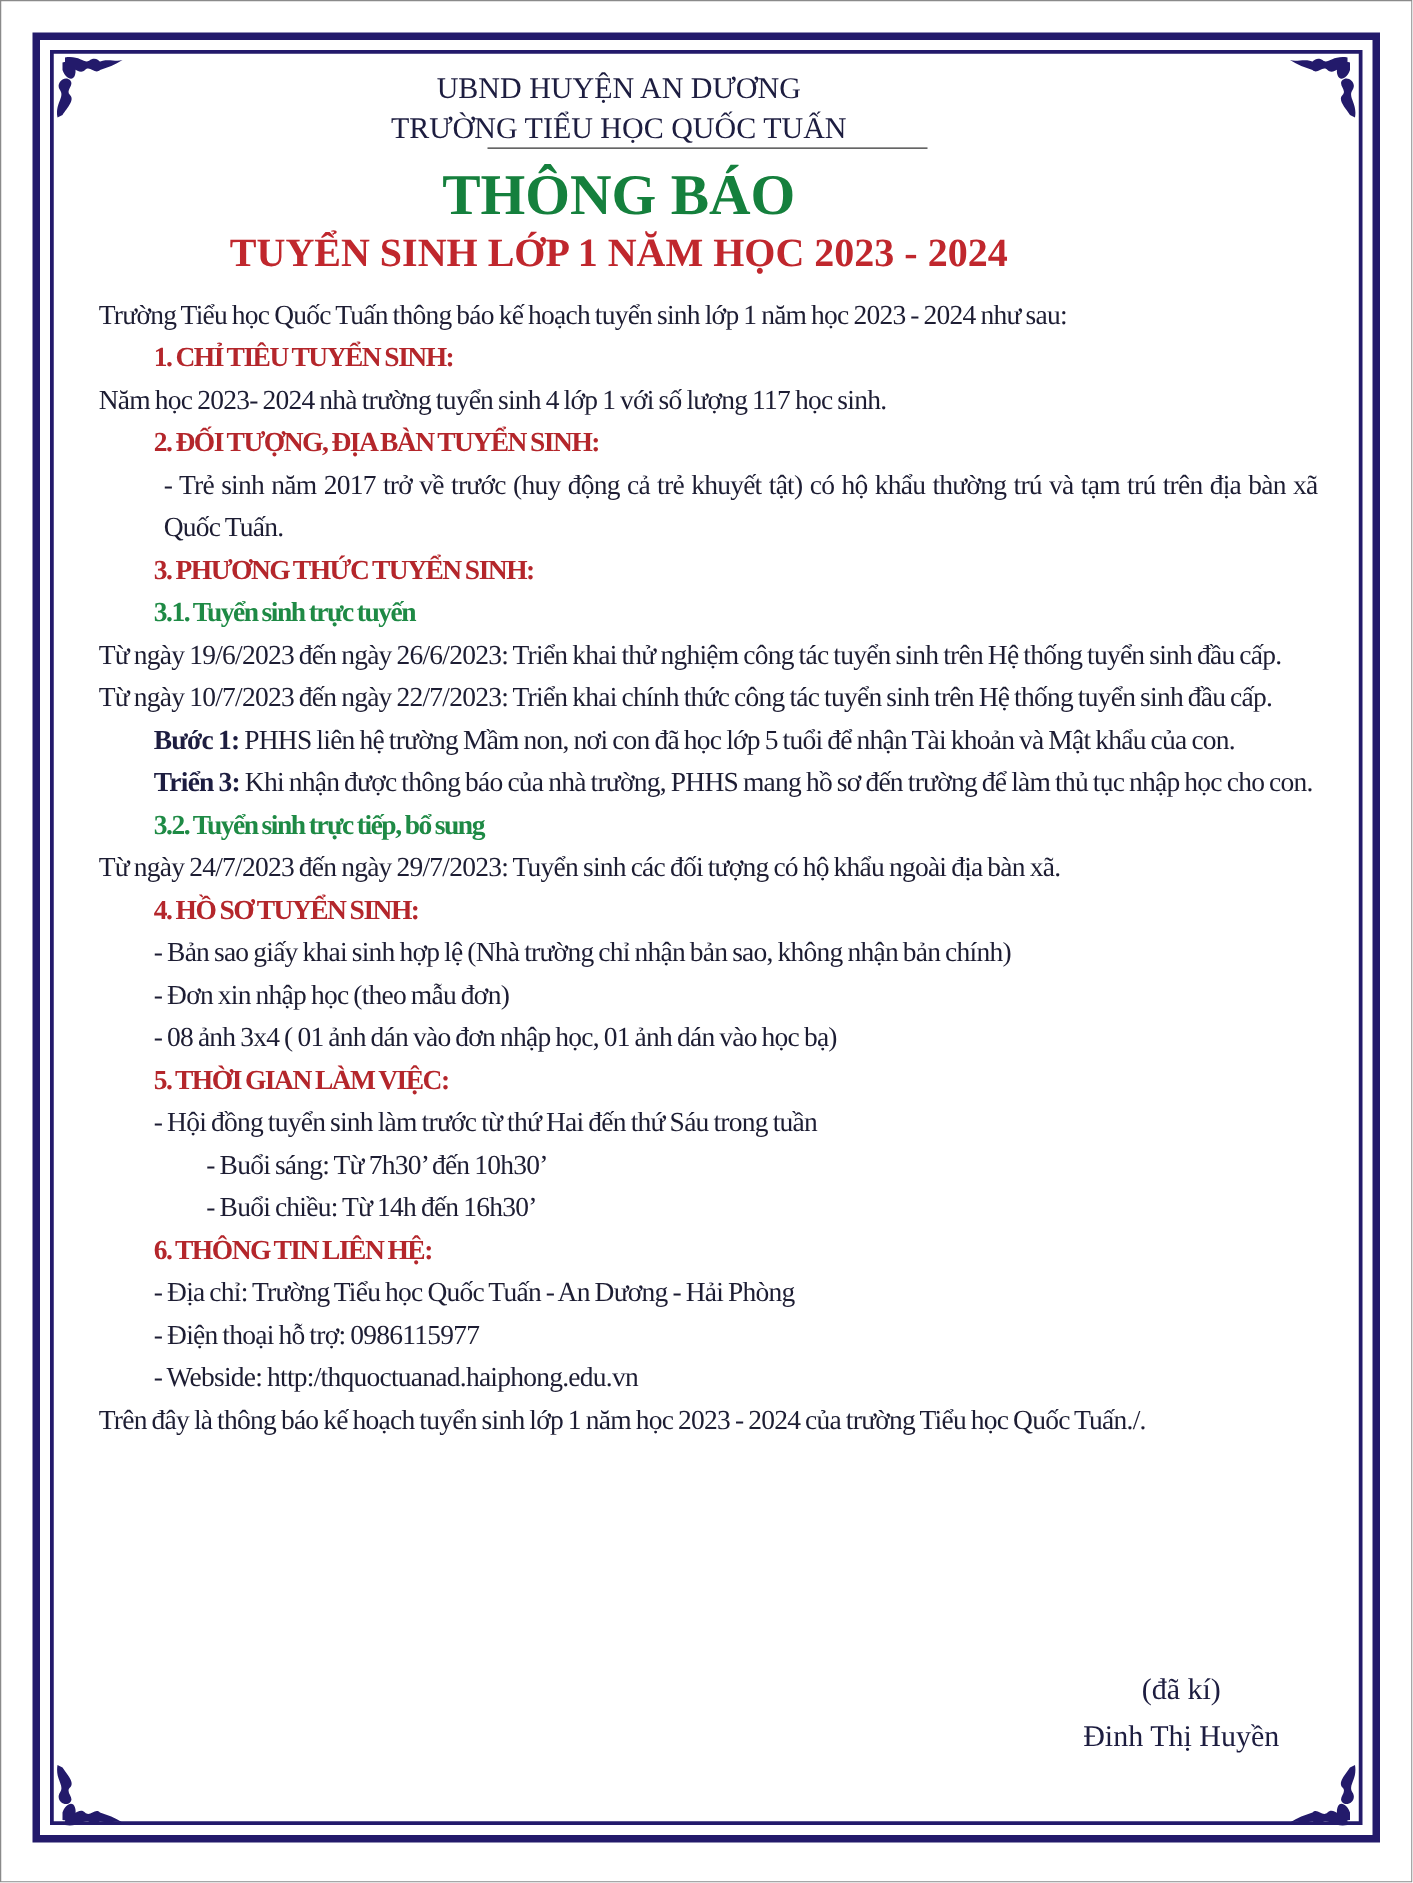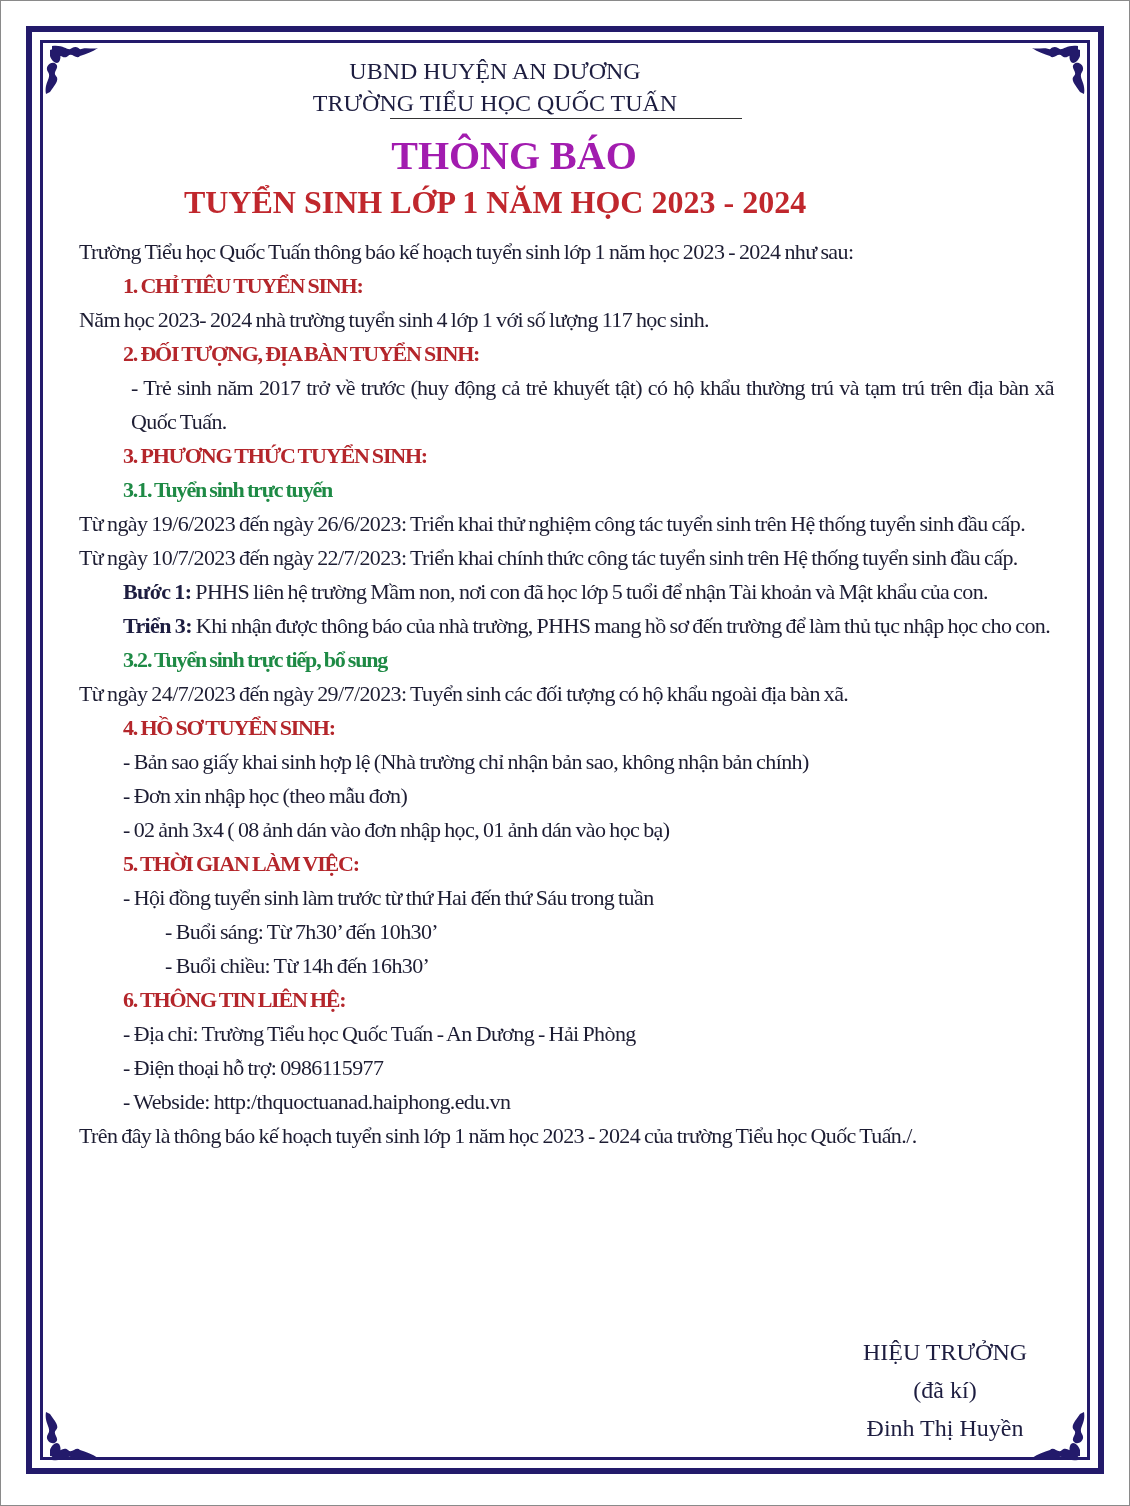--- a/index.html
+++ b/index.html
@@ -15,21 +15,21 @@
     .corner svg { width: 62px; height: 62px; display: block; }
     .c-tl { left: 42px; top: 42px; }
     .c-tr { right: 42px; top: 42px; transform: scaleX(-1); }
     .c-bl { left: 42px; bottom: 42px; transform: scaleY(-1); }
     .c-br { right: 42px; bottom: 42px; transform: scale(-1,-1); }
 
     .header-block { position: absolute; left: 0; width: 990px; text-align: center; }
     .org { top: 55px; font-size: 24px; line-height: 32px; color: #1d1d40; }
     .org div { white-space: nowrap; }
     .underline { position: absolute; left: 390px; top: 118px; width: 352px; height: 1px; background: #333; }
-    .title { top: 132px; font-size: 40px; font-weight: bold; color: #a21caf; line-height: 48px; margin-left: 19px; }
+    .title { top: 132px; font-size: 46px; font-weight: bold; color: #15803d; line-height: 48px; }
     .subtitle { top: 182px; font-size: 32px; font-weight: bold; color: #c0272d; line-height: 40px; }
 
     .body { position: absolute; left: 79px; top: 235px; width: 975px;
             font-family: "Liberation Serif", serif; font-size: 22px; line-height: 34px;
             color: #1d1d33; letter-spacing: -0.6px; word-spacing: -1px; }
     .body p { margin: 0; white-space: normal; text-align: justify; }
     .h-red { color: #b4262b; font-weight: bold; padding-left: 44px; letter-spacing: -1.2px; }
     .h-green { color: #1e8a45; font-weight: bold; padding-left: 44px; letter-spacing: -1.2px; }
     .indent44 { padding-left: 44px; }
     .indent52 { padding-left: 52px; }
@@ -89,32 +89,31 @@
   <p>Từ ngày 19/6/2023 đến ngày 26/6/2023: Triển khai thử nghiệm công tác tuyển sinh trên Hệ thống tuyển sinh đầu cấp.</p>
   <p>Từ ngày 10/7/2023 đến ngày 22/7/2023: Triển khai chính thức công tác tuyển sinh trên Hệ thống tuyển sinh đầu cấp.</p>
   <p style="text-indent:44px"><span class="step-label">Bước 1:</span><span> PHHS liên hệ trường Mầm non, nơi con đã học lớp 5 tuổi để nhận Tài khoản và Mật khẩu của con.</span></p>
   <p style="text-indent:44px"><span class="step-label">Triển 3:</span><span> Khi nhận được thông báo của nhà trường, PHHS mang hồ sơ đến trường để làm thủ tục nhập học cho con.</span></p>
   <p class="h-green">3.2. Tuyển sinh trực tiếp, bổ sung</p>
   <p>Từ ngày 24/7/2023 đến ngày 29/7/2023: Tuyển sinh các đối tượng có hộ khẩu ngoài địa bàn xã.</p>
 
   <p class="h-red">4. HỒ SƠ TUYỂN SINH:</p>
   <p class="indent44">- Bản sao giấy khai sinh hợp lệ (Nhà trường chỉ nhận bản sao, không nhận bản chính)</p>
   <p class="indent44">- Đơn xin nhập học (theo mẫu đơn)</p>
-  <p class="indent44">- 02 ảnh 3x4 ( 08 ảnh dán vào đơn nhập học, 01 ảnh dán vào học bạ)</p>
+  <p class="indent44">- 08 ảnh 3x4 ( 01 ảnh dán vào đơn nhập học, 01 ảnh dán vào học bạ)</p>
 
   <p class="h-red">5. THỜI GIAN LÀM VIỆC:</p>
   <p class="indent44">- Hội đồng tuyển sinh làm trước từ thứ Hai đến thứ Sáu trong tuần</p>
   <p class="indent86">- Buổi sáng: Từ 7h30’ đến 10h30’</p>
   <p class="indent86">- Buổi chiều: Từ 14h đến 16h30’</p>
 
   <p class="h-red">6. THÔNG TIN LIÊN HỆ:</p>
   <p class="indent44">- Địa chỉ: Trường Tiểu học Quốc Tuấn - An Dương - Hải Phòng</p>
   <p class="indent44">- Điện thoại hỗ trợ: 0986115977</p>
   <p class="indent44">- Webside: http:/thquoctuanad.haiphong.edu.vn</p>
 
   <p>Trên đây là thông báo kế hoạch tuyển sinh lớp 1 năm học 2023 - 2024 của trường Tiểu học Quốc Tuấn./.</p>
 </div>
 
 <div class="signature">
-  <div>HIỆU TRƯỞNG</div>
   <div>(đã kí)</div>
   <div>Đinh Thị Huyền</div>
 </div>
 
 </body></html>

